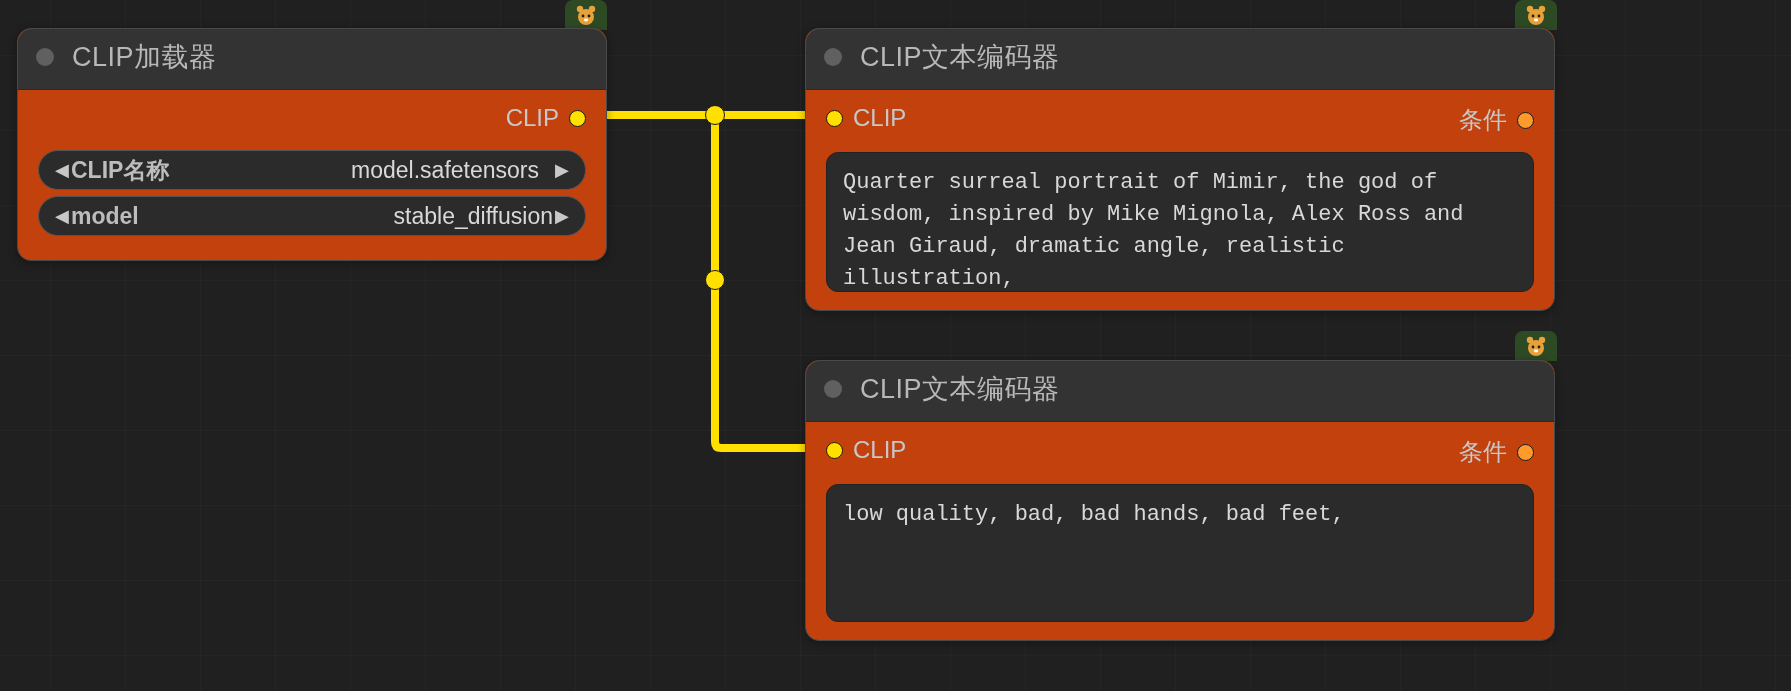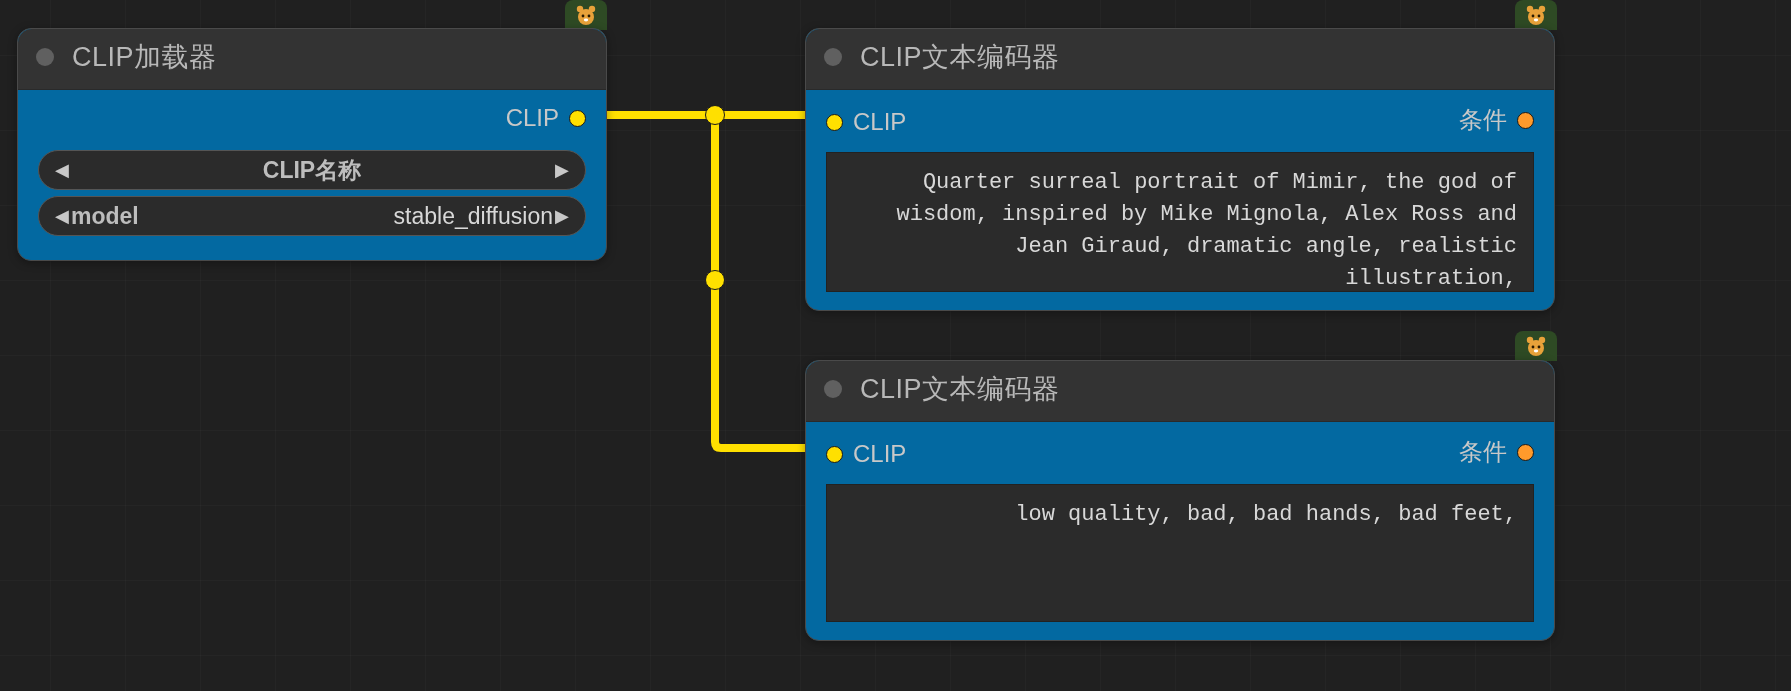--- a/index.html
+++ b/index.html
@@ -16,41 +16,41 @@
     background-image:
       linear-gradient(to right, rgba(255,255,255,0.025) 1px, transparent 1px),
       linear-gradient(to bottom, rgba(255,255,255,0.025) 1px, transparent 1px);
     background-size: 75px 75px;
     background-position: 50px -20px;
   }
   svg.wires { position: absolute; inset: 0; width: 1791px; height: 691px; pointer-events: none; }
 
   .node {
     position: absolute;
-    background: #0369a1;
+    background: #c2410c;
     border: 1px solid #4a4a4a;
     border-radius: 14px;
     box-shadow: 0 2px 8px rgba(0,0,0,0.35);
   }
   .node-header {
     display: flex; align-items: center;
     padding: 10px 20px 14px 18px;
     background: #333333;
     border-radius: 14px 14px 0 0;
     border-bottom: 1px solid #2a2a2a;
   }
   .hdr-dot {
     width: 18px; height: 18px; border-radius: 50%;
     background: #606060; margin-right: 18px; flex: 0 0 auto;
   }
   .hdr-title { font-size: 27px; color: #b8b8b8; font-weight: 400; letter-spacing: 0.5px; }
 
   .node-body { padding: 8px 14px 18px 14px; position: relative; }
 
-  .io-row { display: flex; align-items: flex-end; justify-content: space-between; padding: 6px 6px 12px 6px; }
+  .io-row { display: flex; align-items: flex-start; justify-content: space-between; padding: 6px 6px 12px 6px; }
   .io-left, .io-right { display: flex; align-items: center; gap: 10px; font-size: 24px; color: #c8c8c8; }
   .io-right { margin-left: auto; }
   .port-dot {
     width: 17px; height: 17px; border-radius: 50%;
     background: #ffe000; border: 1px solid #1a1a1a;
     flex: 0 0 auto;
   }
   .port-dot.orange { background: #ff9a2b; }
 
   .widget {
@@ -64,31 +64,30 @@
     font-size: 23px; color: #c8c8c8;
     cursor: pointer;
   }
   .widget .lbl { color: #bdbdbd; font-weight: bold; }
   .widget .val { color: #d8d8d8; }
   .tri { color: #c8c8c8; font-size: 18px; width: 18px; text-align: center; user-select: none; }
 
   .textarea {
     background: #2b2b2b;
     border: 1px solid #222;
-    border-radius: 0;
+    border-radius: 12px;
     margin: 4px 6px 0 6px;
     padding: 14px 16px;
     font-family: "Courier New", monospace;
     font-size: 22px;
     line-height: 1.45;
     color: #d8d8d8;
     white-space: pre-wrap;
     word-break: break-word;
     overflow: hidden;
-    text-align: right;
   }
 
   .badge {
     position: absolute;
     width: 42px; height: 30px;
     background: #2e4a24;
     border-radius: 8px 8px 0 0;
     display: flex; align-items: center; justify-content: center;
   }
   .badge svg { display: block; }
@@ -130,20 +129,21 @@
   <div class="node-body">
     <div class="io-row">
       <div class="io-right">
         <span>CLIP</span>
         <span class="port-dot"></span>
       </div>
     </div>
     <div class="widget">
       <span class="tri">◀</span>
       <span class="lbl">CLIP名称</span>
+      <span class="val" style="margin-left:auto; margin-right:14px;">model.safetensors</span>
       <span class="tri">▶</span>
     </div>
     <div class="widget">
       <span class="tri">◀</span>
       <span class="lbl">model</span>
       <span class="val" style="margin-left:auto; ">stable_diffusion</span>
       <span class="tri">▶</span>
     </div>
   </div>
 </div>

